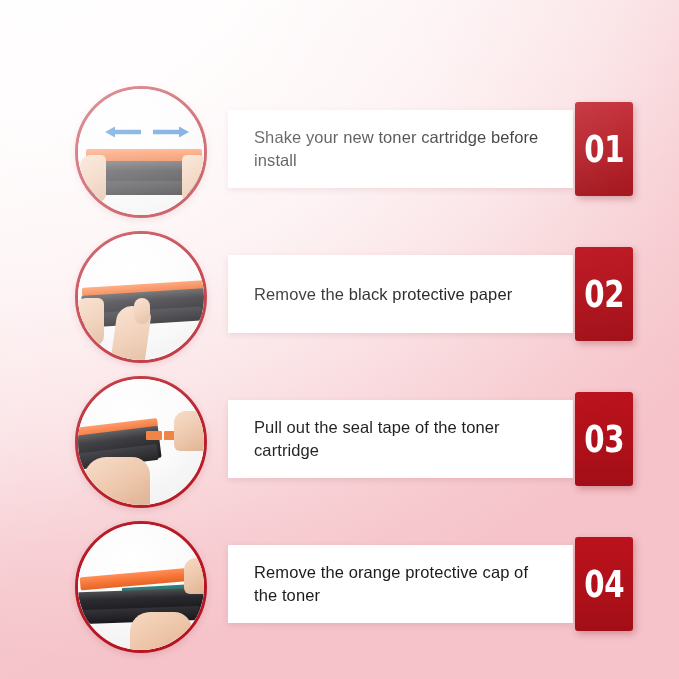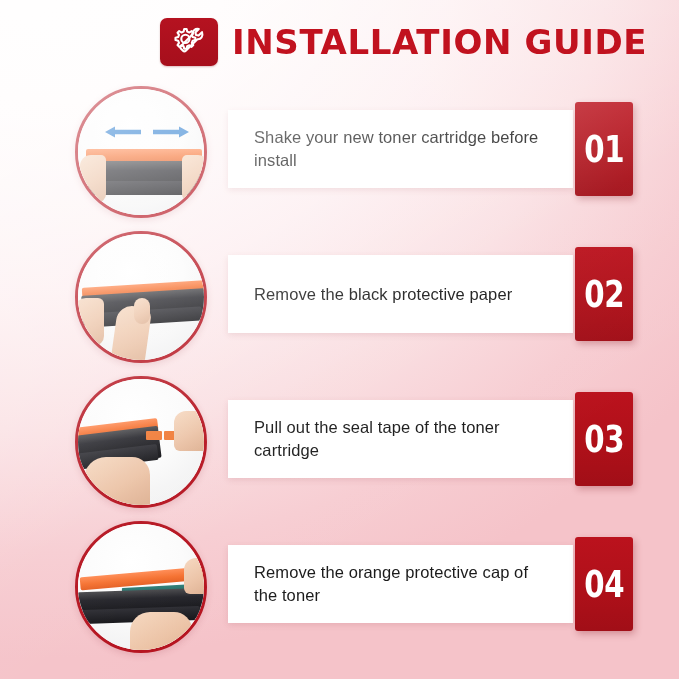--- a/index.html
+++ b/index.html
@@ -178,34 +178,20 @@
     color: #ffffff;
     letter-spacing: -0.5px;
     transform: scaleX(0.86) scaleY(1.12);
   }
 </style>
 </head>
 <body>
 
 <div id="page">
 
-  <div class="header">
-    <div class="logo-badge">
-      <svg width="36" height="32" viewBox="0 0 36 32" aria-hidden="true">
-        <g fill="none" stroke="#ffffff" stroke-width="2.1" stroke-linejoin="round" stroke-linecap="round">
-          <path d="M13.2 3.0 L15.6 3.0 L16.2 5.6 L18.4 6.5 L20.6 5.0 L22.3 6.7 L20.8 8.9 L21.7 11.1 L24.3 11.7 L24.3 14.1 L21.7 14.7 L20.8 16.9 L22.3 19.1 L20.6 20.8 L18.4 19.3 L16.2 20.2 L15.6 22.8 L13.2 22.8 L12.6 20.2 L10.4 19.3 L8.2 20.8 L6.5 19.1 L8.0 16.9 L7.1 14.7 L4.5 14.1 L4.5 11.7 L7.1 11.1 L8.0 8.9 L6.5 6.7 L8.2 5.0 L10.4 6.5 L12.6 5.6 Z"></path>
-          <circle cx="14.4" cy="12.9" r="4.1"></circle>
-        </g>
-        <g fill="none" stroke="#ffffff" stroke-width="2.1" stroke-linejoin="round" stroke-linecap="round">
-          <path d="M31.0 6.2 L27.6 9.6 L25.0 9.0 L24.4 6.4 L27.8 3.0 C24.4 2.2 21.2 4.8 21.6 8.3 L12.0 18.0 L10.0 20.0 C9.2 20.8 9.2 22.0 10.0 22.8 L12.0 24.8 C12.8 25.6 14.0 25.6 14.8 24.8 L16.8 22.8 L26.4 13.2 C29.9 13.6 32.5 10.4 31.0 6.2 Z"></path>
-        </g>
-      </svg>
-    </div>
-    <div class="header-title">INSTALLATION GUIDE</div>
-  </div>
 
   <div class="step step-1">
     <div class="photo-circle">
       <div class="photo-inner">
 
         <div class="arrow-row" style="left:26px; top:36px;">
           <svg width="38" height="14" viewBox="0 0 38 14" aria-hidden="true">
             <path d="M1 7 L11 1.5 L11 4.8 L37 4.8 L37 9.2 L11 9.2 L11 12.5 Z" fill="#2f7fd0"></path>
           </svg>
           <svg width="38" height="14" viewBox="0 0 38 14" aria-hidden="true">

